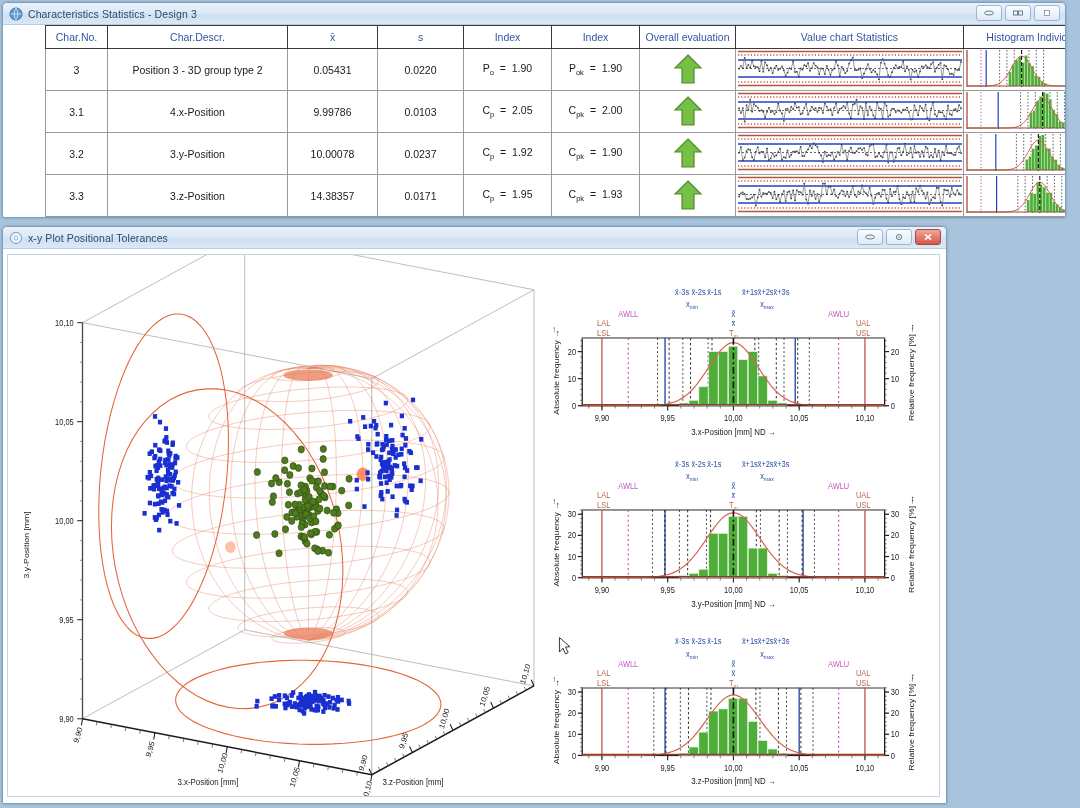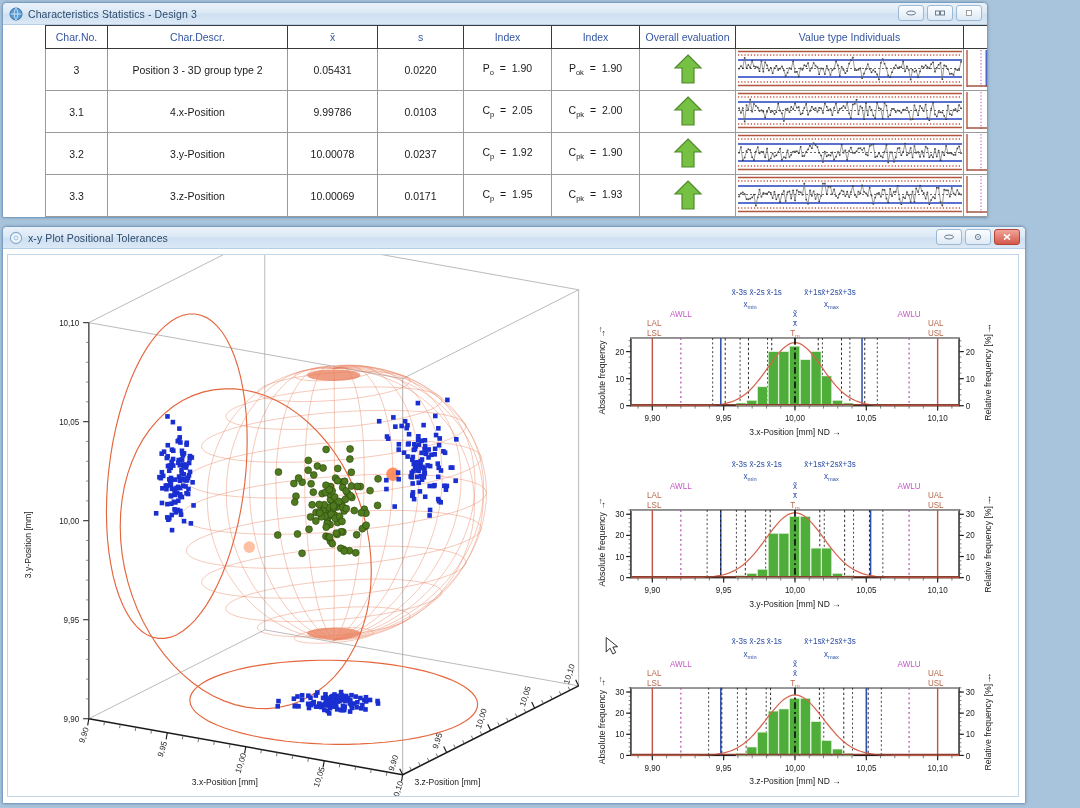--- a/index.html
+++ b/index.html
@@ -43,21 +43,21 @@
     background: linear-gradient(to bottom,#fbfdff,#dfeaf5);
     display: flex; align-items: center; justify-content: center;
   }
   .tb-btn.close {
     background: linear-gradient(to bottom,#f2a49a,#d4584a);
     border-color: #b04436;
   }
   .tb-btn svg { display: block; }
 
   
-  #win-stats { left: 2px; top: 2px; width: 986px; height: 216px; }
+  #win-stats { left: 2px; top: 2px; width: 1064px; height: 216px; }
   table.stats {
     width: 100%;
     border-collapse: collapse;
     table-layout: fixed;
     margin-left: 42px;
   }
   table.stats th {
     height: 23px;
     font-size: 10.5px; font-weight: normal;
     color: #3355a0;
@@ -88,21 +88,21 @@
   .col-s      { width: 86px; }
   .col-i1     { width: 88px; }
   .col-i2     { width: 88px; }
   .col-eval   { width: 96px; }
   .col-vc     { width: 228px; }
   .col-hist   { width: 146px; }
 
   .arrow-up { display: block; margin: 0 auto; }
 
   
-  #win-plot { left: 2px; top: 226px; width: 1024px; height: 578px; }
+  #win-plot { left: 2px; top: 226px; width: 945px; height: 578px; }
   .plot-body {
     position: relative;
     width: 100%; height: calc(100% - 22px);
     background: #ffffff;
     border-top: 1px solid #fff;
   }
   .plot-body-inner{
     position:absolute; left:4px; top:4px; right:6px; bottom:6px;
     background:#fff; border:1px solid #c3d6e8;
   }
@@ -163,21 +163,21 @@
     </colgroup>
     <thead>
       <tr>
         <th>Char.No.</th>
         <th>Char.Descr.</th>
         <th>x̄</th>
         <th>s</th>
         <th>Index</th>
         <th>Index</th>
         <th>Overall evaluation</th>
-        <th>Value type Individuals</th>
+        <th>Value chart Statistics</th>
         <th>Histogram Individuals</th>
       </tr>
     </thead>
     <tbody id="stats-body">
         <tr>
           <td>3</td>
           <td>Position 3 - 3D group type 2</td>
           <td>0.05431</td>
           <td>0.0220</td>
           <td class="idx">P<span class="sub">o</span> &nbsp;=&nbsp; 1.90</td>
@@ -693,21 +693,21 @@
               <rect x="92.4" y="31.8" width="3" height="5.2" fill="#4fae3a" stroke="#dff0d8" stroke-width=".3"></rect>
               <rect x="95.6" y="34.6" width="3" height="2.4" fill="#4fae3a" stroke="#dff0d8" stroke-width=".3"></rect>
               <path d="M2.0 37.0 L4.3 37.0 L6.7 37.0 L9.0 37.0 L11.3 37.0 L13.7 37.0 L16.0 37.0 L18.3 37.0 L20.7 37.0 L23.0 37.0 L25.3 37.0 L27.7 37.0 L30.0 37.0 L32.3 37.0 L34.7 37.0 L37.0 37.0 L39.3 36.9 L41.7 36.8 L44.0 36.6 L46.3 36.1 L48.7 35.5 L51.0 34.4 L53.3 32.8 L55.7 30.5 L58.0 27.5 L60.3 23.9 L62.7 19.9 L65.0 15.7 L67.3 11.9 L69.7 9.0 L72.0 7.3 L74.3 7.1 L76.7 8.5 L79.0 11.2 L81.3 14.9 L83.7 19.0 L86.0 23.1 L88.3 26.9 L90.7 30.0 L93.0 32.4 L95.3 34.1 L97.7 35.3 L100.0 36.0 L102.3 36.5 L104.7 36.7 L107.0 36.9 L109.3 36.9 L111.7 37.0 L114.0 37.0 L116.3 37.0 L118.7 37.0 L121.0 37.0 L123.3 37.0 L125.7 37.0 L128.0 37.0 L130.3 37.0 L132.7 37.0 L135.0 37.0 L137.3 37.0 L139.7 37.0 L142.0 37.0 " fill="none" stroke="#d4654f" stroke-width="1"></path>
               <line x1="73.4" y1="1" x2="73.4" y2="38" stroke="#111" stroke-width="1.1" stroke-dasharray="4 2"></line>
               <line x1="2" y1="37" x2="142" y2="37" stroke="#8a4a38" stroke-width="1.2"></line>
             </svg></td>
         </tr>
         <tr>
           <td>3.3</td>
           <td>3.z-Position</td>
-          <td>10.00069</td>
+          <td>14.38357</td>
           <td>0.0171</td>
           <td class="idx">C<span class="sub">p</span> &nbsp;=&nbsp; 1.95</td>
           <td class="idx">C<span class="sub">pk</span> &nbsp;=&nbsp; 1.93</td>
           <td class="eval">
             <span class="arrow-up"><svg width="30" height="32" viewBox="0 0 30 32">
                 <path d="M15 2 L28 15 L21 15 L21 30 L9 30 L9 15 L2 15 Z" fill="#76c043" stroke="#4f8a2b" stroke-width="1.2"></path>
               </svg></span>
           </td>
           <td class="minichart"><svg width="226" height="39" viewBox="0 0 226 39">
               <rect x="0" y="0" width="226" height="39" fill="#fff"></rect>

